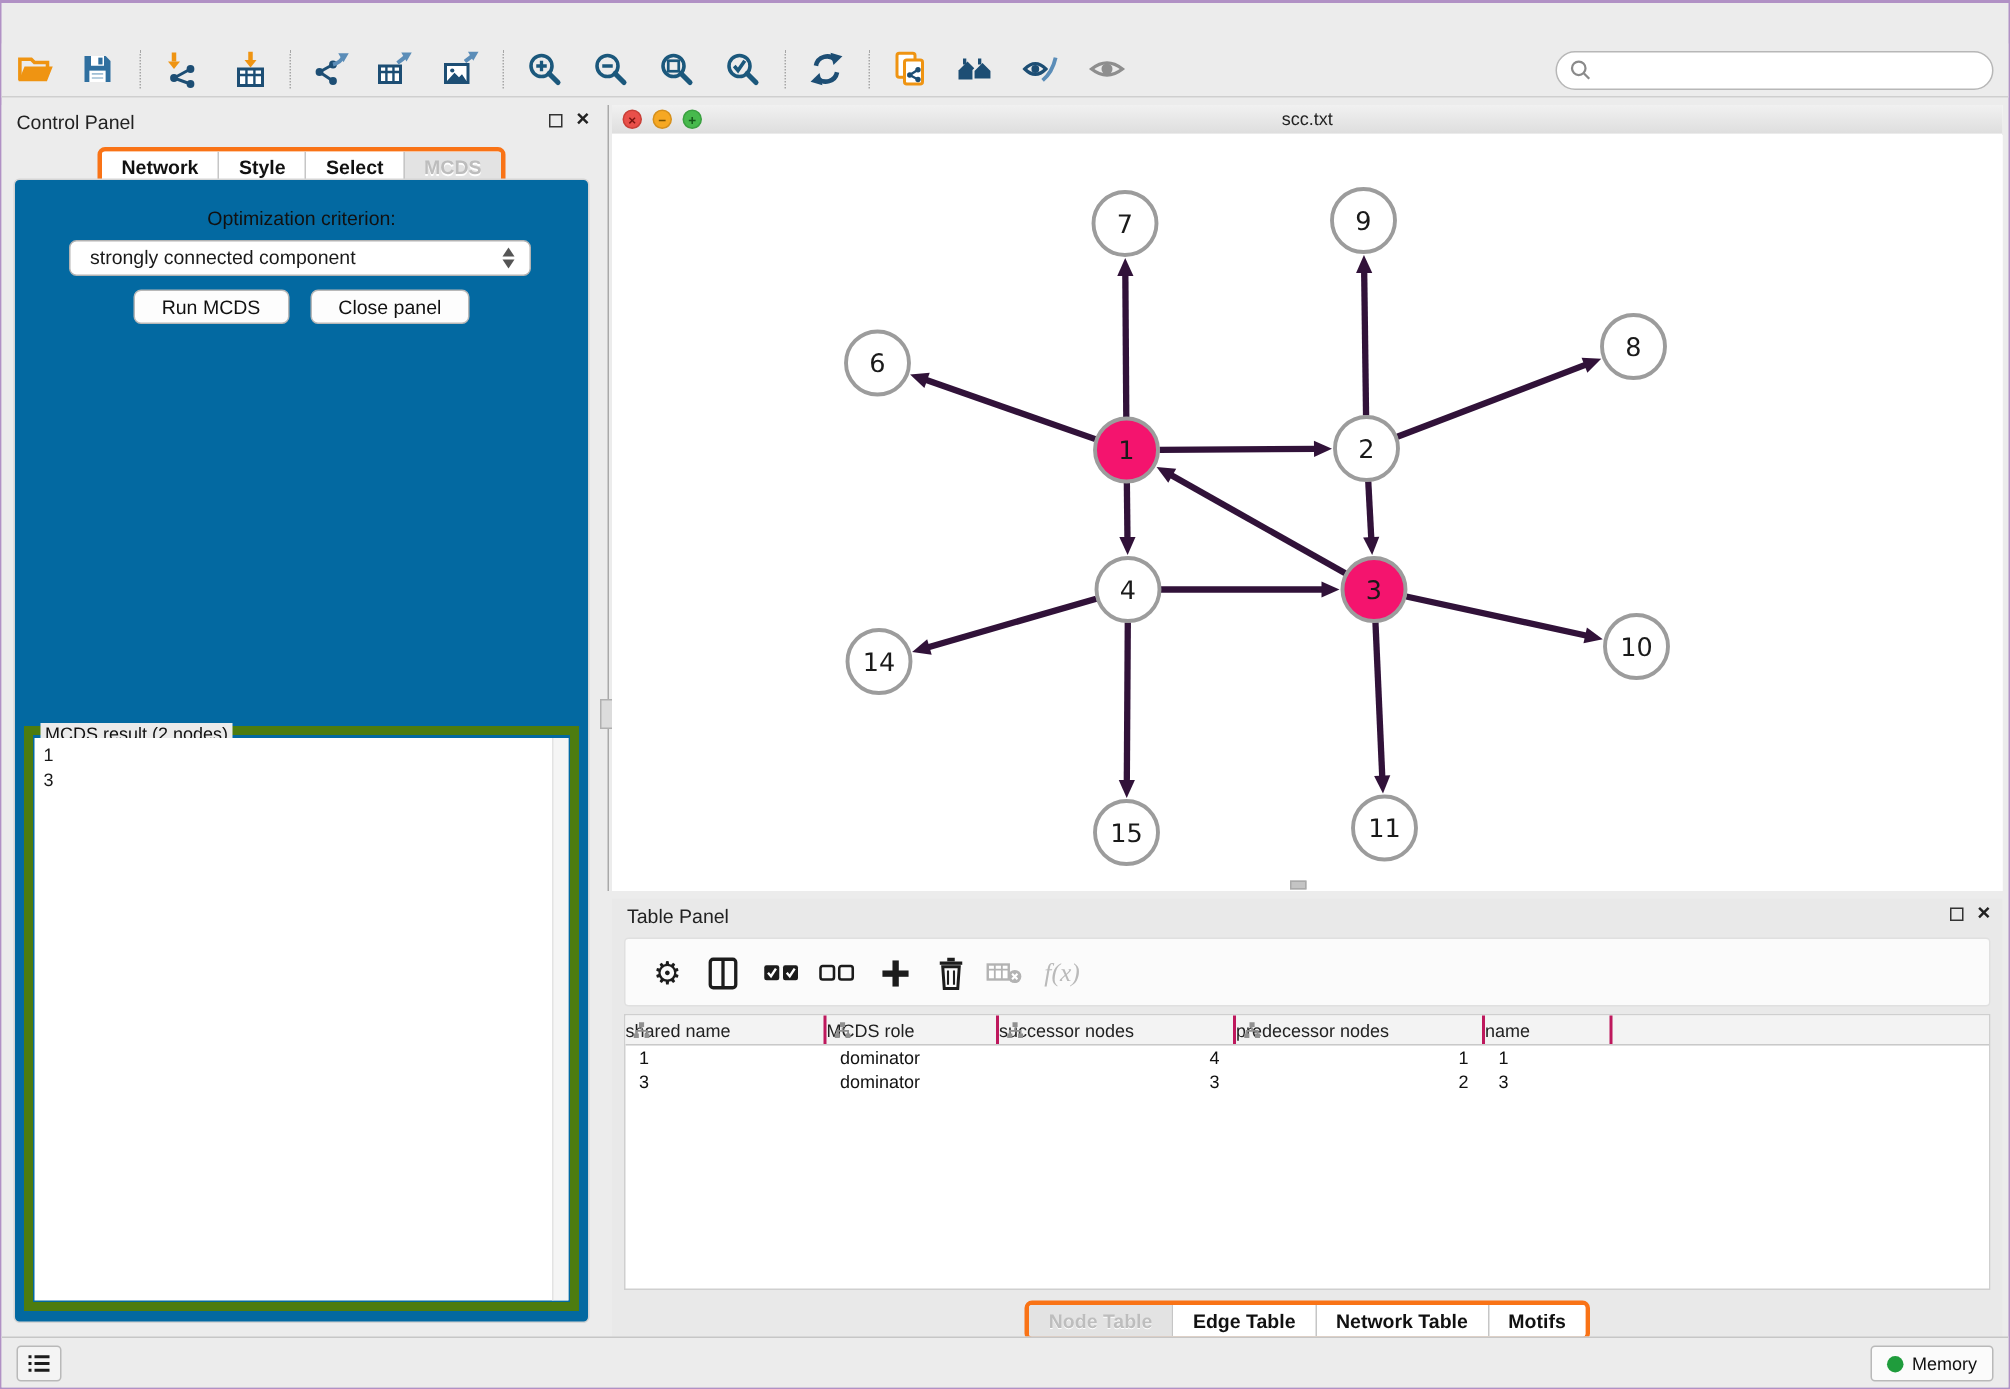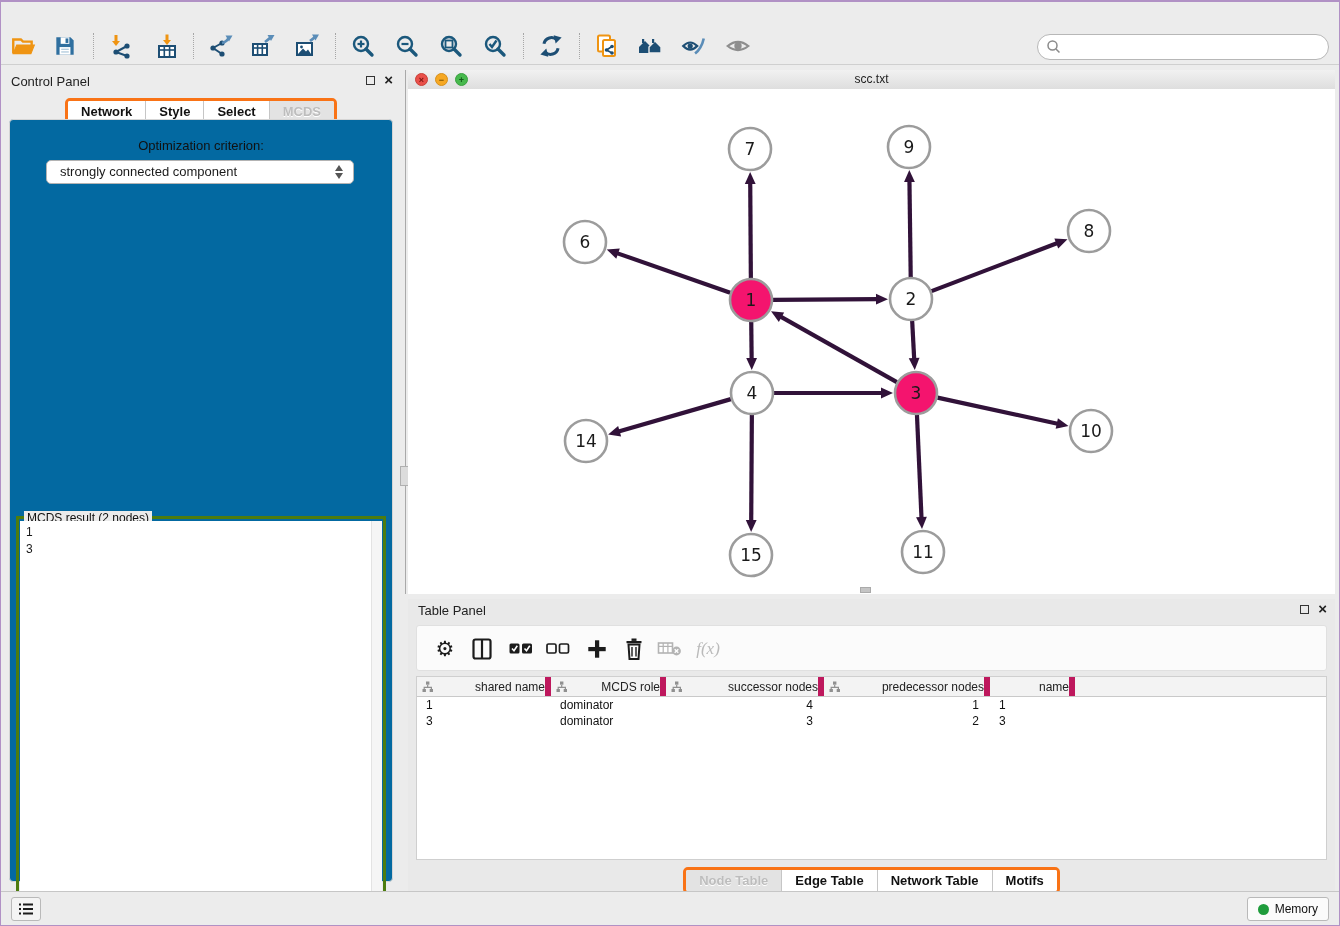--- a/index.html
+++ b/index.html
@@ -35,21 +35,21 @@
   .control-panel{position:absolute;left:0;top:68px;width:400px;height:822px;background:#ececec;}
   .cp-tabs{position:absolute;left:0;right:0;top:28px;text-align:center;}
   .cp-box{position:absolute;left:8px;right:8px;top:49px;bottom:10px;background:#0369a1;border:1px solid #d5d5d5;border-radius:4px;}
   .opt-label{position:absolute;left:0;right:0;top:18px;text-align:center;font-size:13px;color:#111;}
   .criterion{position:absolute;left:36px;right:38px;top:40px;height:24px;background:#fff;border:1px solid #b3b3b3;border-radius:5px;box-sizing:border-box;font-size:13px;line-height:22px;padding-left:13px;cursor:pointer;}
   .updown{position:absolute;right:9px;top:4px;width:9px;height:14px;}
   .updown::before{content:"";position:absolute;left:0;top:0;border-left:4.5px solid transparent;border-right:4.5px solid transparent;border-bottom:6px solid #555;}
   .updown::after{content:"";position:absolute;left:0;bottom:0;border-left:4.5px solid transparent;border-right:4.5px solid transparent;border-top:6px solid #555;}
   .cp-buttons{position:absolute;left:0;right:0;top:73px;display:flex;justify-content:center;gap:14px;}
   .btn{height:23px;line-height:21px;padding:0 18px;background:#fdfdfd;border:1px solid #b8b8b8;border-radius:5px;font-size:13px;color:#111;cursor:pointer;font-family:"Liberation Sans",sans-serif;}
-  .result-group{position:absolute;left:6px;right:6px;top:396px;height:378px;border:3px solid #4d7c0f;}
+  .result-group{position:absolute;left:6px;right:6px;top:364px;height:378px;border:6px solid #4d7c0f;}
   .result-title{position:absolute;top:-8px;left:5px;background:#ebebeb;padding:0 3px;font-size:12px;color:#111;}
   .result-area{position:absolute;left:1px;right:1px;top:2px;bottom:1px;background:#fff;overflow:hidden;cursor:text;}
   .result-area .line{font-size:12px;line-height:17px;padding-left:6px;}
   .result-area .line:first-child{padding-top:3px;}
   .result-scroll{position:absolute;right:0;top:0;bottom:0;width:10px;background:#f5f5f5;border-left:1px solid #e3e3e3;}
   
   .vsplit{position:absolute;left:404px;top:68px;width:1px;height:524px;background:#a9a9a9;}
   .vsplit-handle{position:absolute;left:399px;top:464px;width:8px;height:18px;background:#dcdcdc;border:1px solid #b0b0b0;cursor:col-resize;}
   
   .netwin{position:absolute;left:407px;top:68px;width:927px;height:524px;background:#fff;}
@@ -62,21 +62,21 @@
   .nw-canvas{position:absolute;left:0;right:0;top:19px;bottom:0;background:#fff;}
   .nw-handle{position:absolute;left:452px;bottom:1px;width:9px;height:4px;background:#c4c4c4;border:1px solid #aaa;}
   
   .table-panel{position:absolute;left:407px;top:597px;width:927px;height:293px;background:#e9e9e9;}
   .tp-toolbar{position:absolute;left:8px;right:8px;top:26px;height:44px;background:#fbfbfb;border:1px solid #e0e0e0;border-radius:3px;}
   .tpi{position:absolute;top:10px;width:26px;height:26px;display:flex;align-items:center;justify-content:center;cursor:pointer;}
   .gear-glyph{font-family:"DejaVu Sans",sans-serif;font-size:21px;color:#1c1c1c;line-height:24px;}
   .fx{font-family:Liberation Serif, serif;font-style:italic;font-size:17px;color:#bababa;}
   .tp-table{position:absolute;left:8px;right:8px;top:77px;height:184px;background:#fff;border:1px solid #cfcfcf;box-sizing:border-box;}
   .thead{display:flex;height:19px;border-bottom:1px solid #c9c9c9;background:#f3f3f3;font-size:12px;color:#222;}
-  .th{position:relative;border-right:6px solid #be185d;box-sizing:border-box;display:flex;align-items:center;justify-content:flex-end;cursor:pointer;}
+  .th{position:relative;border-right:2px solid #be185d;box-sizing:border-box;display:flex;align-items:center;justify-content:flex-start;cursor:pointer;}
   .th .hicon{position:absolute;left:5px;top:4px;}
   .trow{display:flex;height:16px;font-size:12px;color:#111;}
   .td{box-sizing:border-box;padding:1px 0 0 9px;overflow:hidden;white-space:nowrap;}
   .td.right{text-align:right;padding:1px 11px 0 0;}
   .c1{width:134px;} .c2{width:115px;} .c3{width:158px;} .c4{width:166px;} .c5{width:85px;}
   .tp-tabs{position:absolute;left:0;right:0;top:268px;text-align:center;}
   
   .statusbar{position:absolute;left:0;right:0;bottom:0;height:33px;background:#ececec;border-top:1px solid #c6c6c6;}
   .list-btn{position:absolute;left:10px;top:5px;width:28px;height:22px;background:#f4f4f4;border:1px solid #b9b9b9;border-radius:3px;display:flex;align-items:center;justify-content:center;cursor:pointer;}
   .mem-btn{position:absolute;right:10px;top:5px;height:22px;background:#fbfbfb;border:1px solid #b9b9b9;border-radius:3px;display:flex;align-items:center;gap:6px;padding:0 10px;cursor:pointer;}
@@ -255,20 +255,24 @@
         <span class="tab">Style</span>
         <span class="tab">Select</span>
         <span class="tab active">MCDS</span>
       </span>
     </div>
     <div class="cp-box">
       <div class="opt-label">Optimization criterion:</div>
       <div class="criterion">
         <span>strongly connected component</span>
         <span class="updown"></span>
+      </div>
+      <div class="cp-buttons">
+        <button class="btn">Run MCDS</button>
+        <button class="btn">Close panel</button>
       </div>
       <div class="result-group">
         <span class="result-title">MCDS result (2 nodes)</span>
         <div class="result-area">
           <div class="line">1</div>
           <div class="line">3</div>
           <div class="result-scroll"></div>
         </div>
       </div>
     </div>

